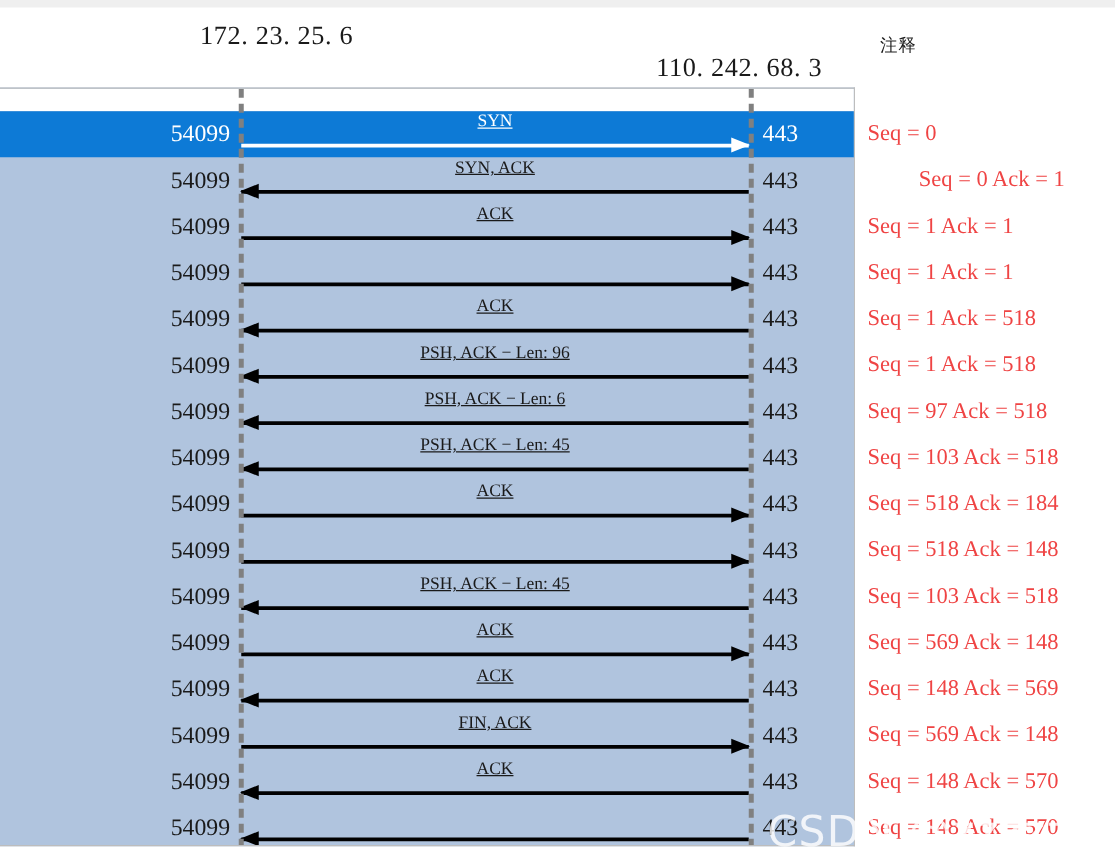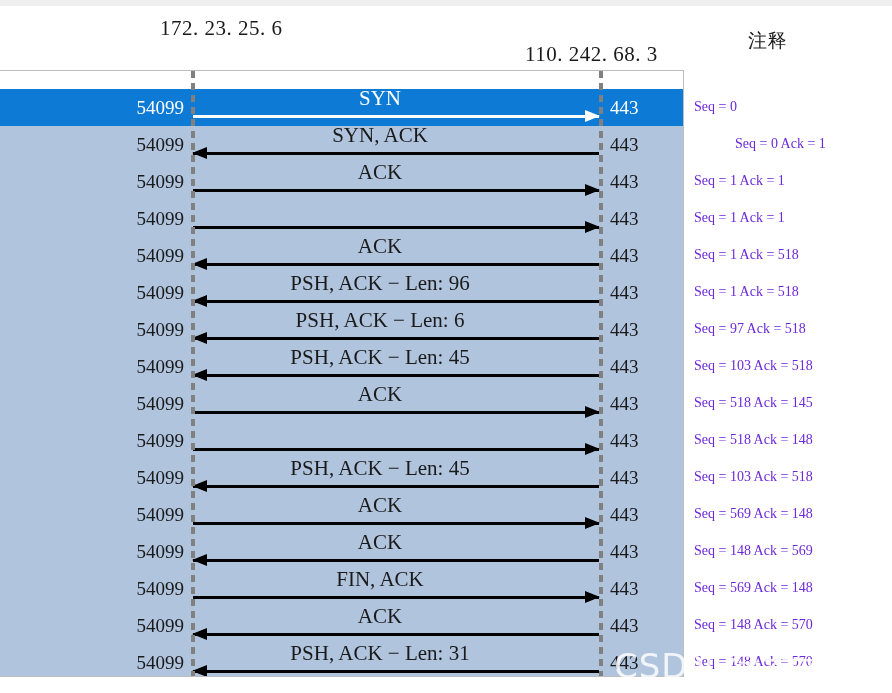--- a/index.html
+++ b/index.html
@@ -27,23 +27,23 @@
   .hdr-label {
     position: absolute;
     white-space: nowrap;
     color: #1a1a1a;
     font-size: 21px;
     letter-spacing: 0.5px;
   }
   #hdr-src   { left: 128px; top: 16px; margin-left: 32px; }
   #hdr-dst   { left: 525px; top: 42px; }
   #hdr-notes {
-    left: 748px; top: 28px;
+    left: 704px; top: 28px;
     font-family: Liberation Mono, monospace;
-    font-size: 19px;
+    font-size: 14px;
   }
 
   
   .flow-table {
     position: absolute;
     left: 0;
     top: 70px;
     width: 684px;
     height: 607px;
     border: 1px solid #bdbdbd;
@@ -92,28 +92,29 @@
     white-space: nowrap;
     line-height: 37px;
   }
   .port-left  { right: 500px; top: 0; }
   .port-right { left: 610px;  top: 0; }
   .flow-row.selected .port { color: #ffffff; }
 
   
   .msg-label {
     position: absolute;
-    left: 180px;
+    left: 196px;
     width: 400px;
     top: -2px;
     text-align: center;
-    font-size: 21px;
+    font-size: 14px;
     color: #1a1a1a;
     white-space: nowrap;
     line-height: 22px;
+    text-decoration: underline;
   }
   .flow-row.selected .msg-label { color: #ffffff; }
 
   
   .arrow {
     position: absolute;
     left: 193px;
     top: 26px;
     width: 406px;
     height: 3px;
@@ -139,22 +140,22 @@
   }
   .flow-row.selected .arrow.to-right .head { border-left-color: #ffffff; }
 
   
   .comment {
     position: absolute;
     left: 694px;
     width: 198px;
     height: 37px;
     line-height: 37px;
-    font-size: 14px;
-    color: #6d28d9;
+    font-size: 18px;
+    color: #ef4444;
     white-space: nowrap;
   }
 
   
   .watermark {
     position: absolute;
     left: 614px;
     top: 646px;
     font-family: "DejaVu Sans", sans-serif;
     font-size: 34px;
@@ -295,38 +296,37 @@
         <div class="port port-left">54099</div>
         <div class="port port-right">443</div>
         <div class="msg-label">ACK</div>
         <div class="arrow to-left">
           <div class="head"></div>
         </div>
       </div>
       <div class="flow-row" style="top: 573px;">
         <div class="port port-left">54099</div>
         <div class="port port-right">443</div>
-        <div class="msg-label">PSH,  ACK − Len: 31</div>
         <div class="arrow to-left">
           <div class="head"></div>
         </div>
       </div>
     </div>
 </div>
 
 <div id="comments-host">
     <div class="comment" style="top: 88px;">Seq = 0</div>
     <div class="comment" style="top: 125px; margin-left: 41px;">Seq = 0 Ack = 1</div>
     <div class="comment" style="top: 162px;">Seq = 1 Ack = 1</div>
     <div class="comment" style="top: 199px;">Seq = 1 Ack = 1</div>
     <div class="comment" style="top: 236px;">Seq = 1 Ack = 518</div>
     <div class="comment" style="top: 273px;">Seq = 1 Ack = 518</div>
     <div class="comment" style="top: 310px;">Seq = 97 Ack = 518</div>
     <div class="comment" style="top: 347px;">Seq = 103 Ack = 518</div>
-    <div class="comment" style="top: 384px;">Seq = 518 Ack = 145</div>
+    <div class="comment" style="top: 384px;">Seq = 518 Ack = 184</div>
     <div class="comment" style="top: 421px;">Seq = 518 Ack = 148</div>
     <div class="comment" style="top: 458px;">Seq = 103 Ack = 518</div>
     <div class="comment" style="top: 495px;">Seq = 569 Ack = 148</div>
     <div class="comment" style="top: 532px;">Seq = 148 Ack = 569</div>
     <div class="comment" style="top: 569px;">Seq = 569 Ack = 148</div>
     <div class="comment" style="top: 606px;">Seq = 148 Ack = 570</div>
     <div class="comment" style="top: 643px;">Seq = 148 Ack = 570</div>
   </div>
 
 <div class="watermark">CSDN @zzzzzec</div>

